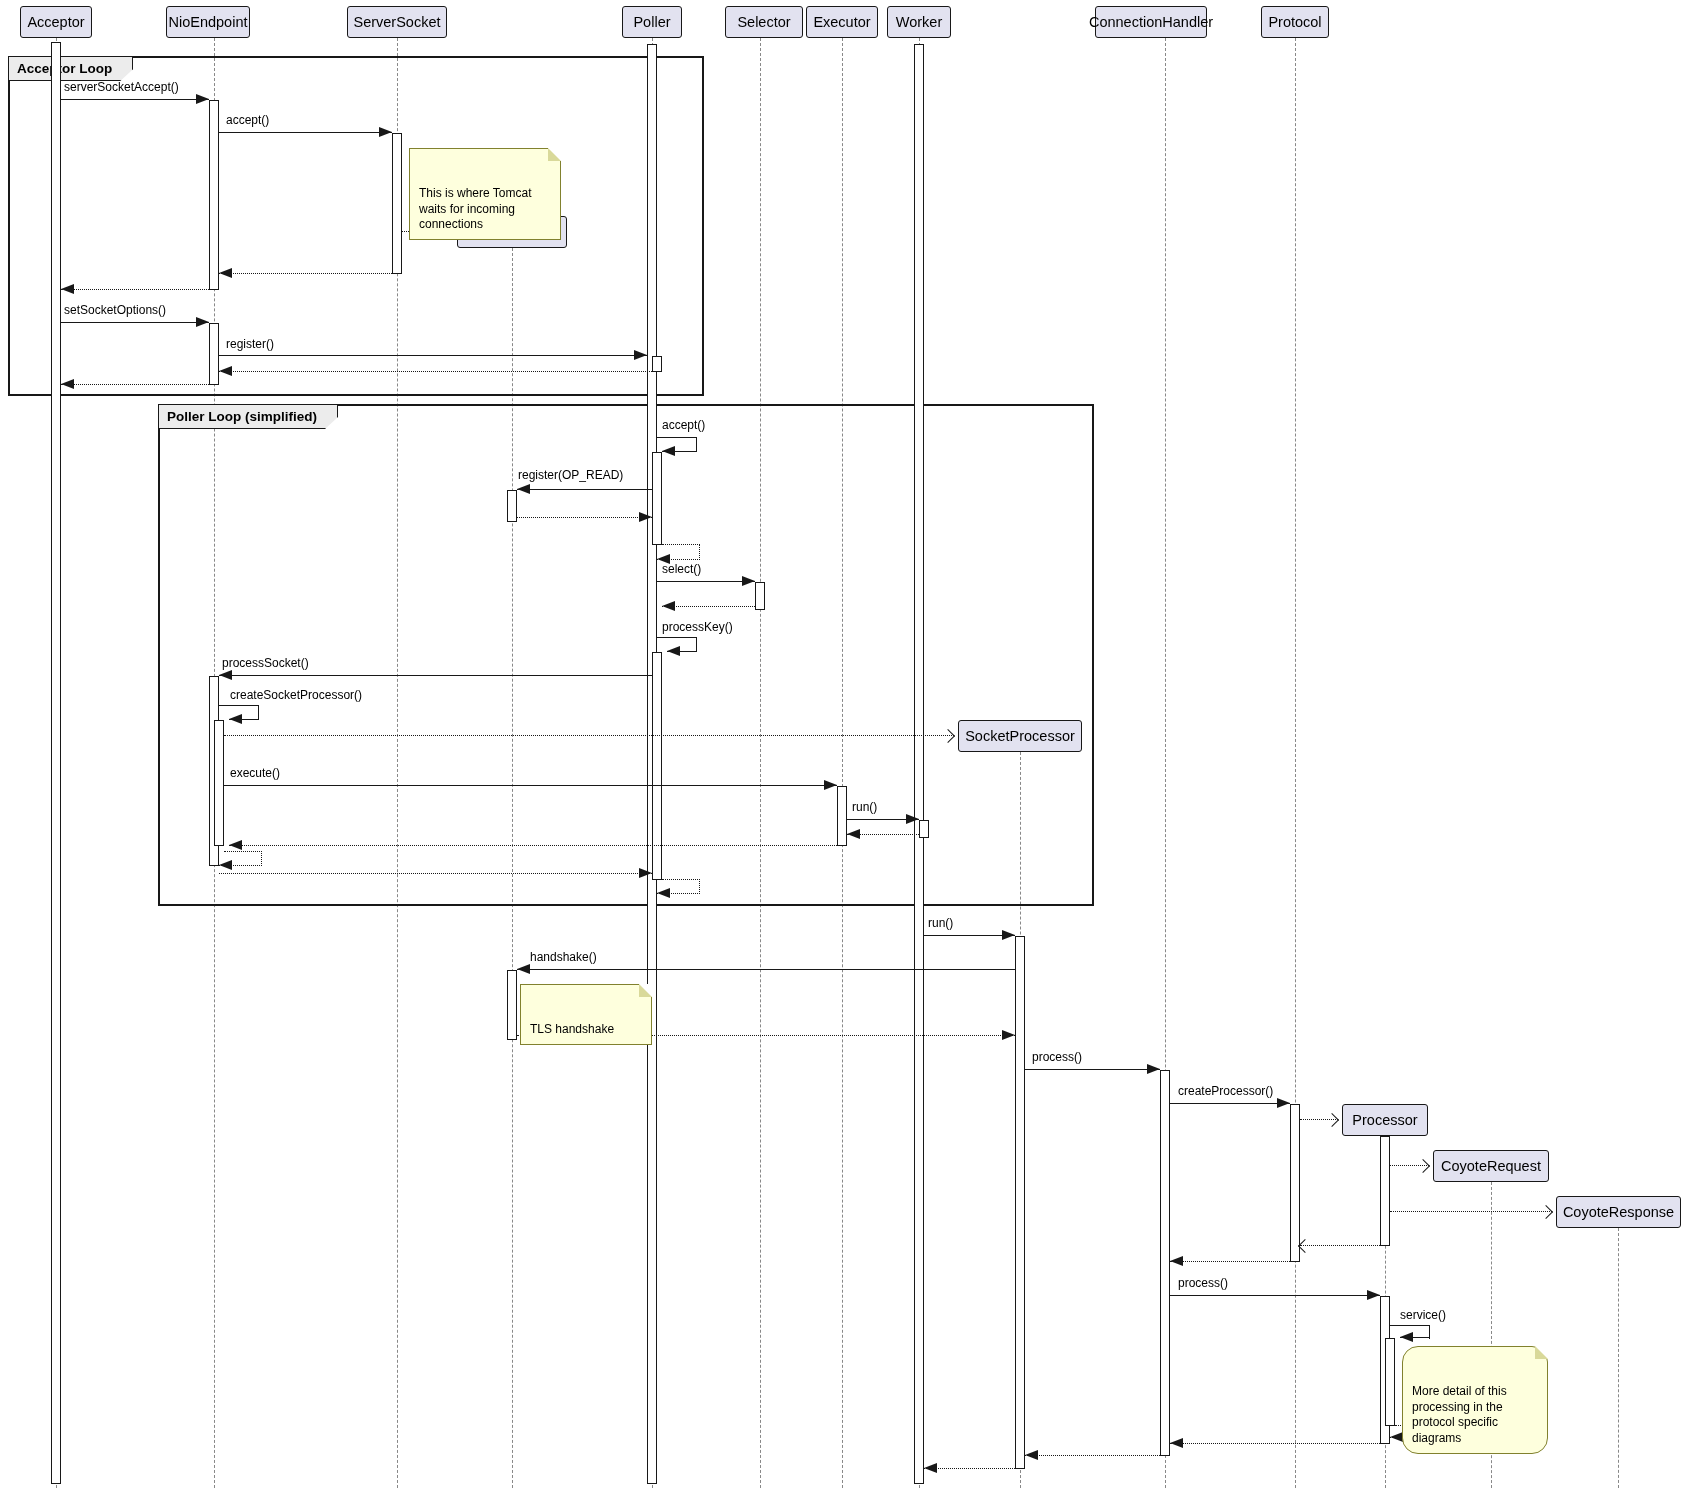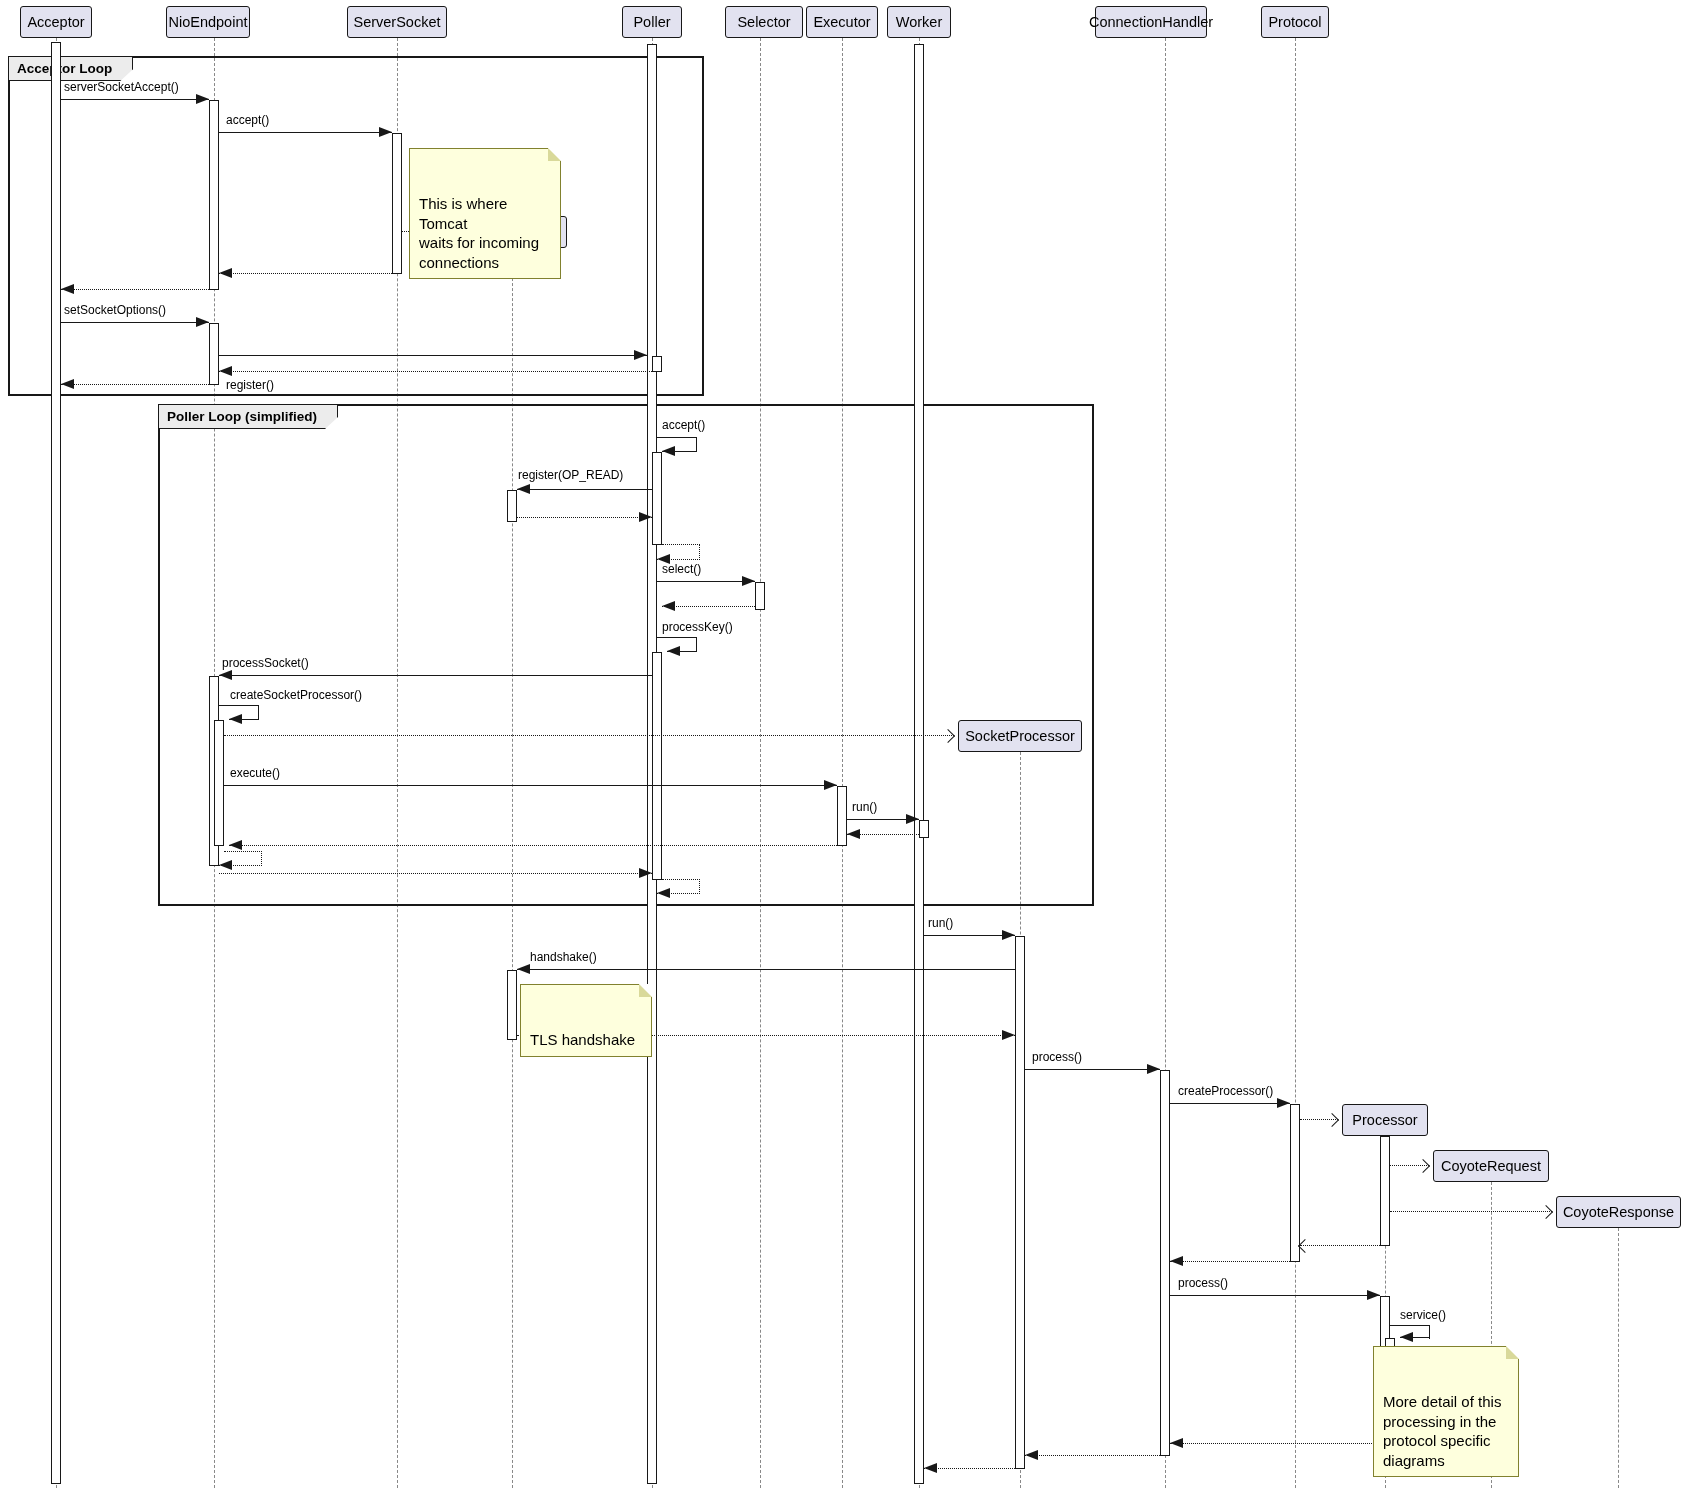--- a/index.html
+++ b/index.html
@@ -20,21 +20,21 @@
           border-width:5.5px 0 5.5px 13px;border-color:transparent transparent transparent #181818;}
   .head-l{position:absolute;width:0;height:0;border-style:solid;z-index:6;
           border-width:5.5px 13px 5.5px 0;border-color:transparent #181818 transparent transparent;}
   .open-r{position:absolute;width:9px;height:9px;border-top:1.5px solid #181818;
           border-right:1.5px solid #181818;transform:rotate(45deg);z-index:6;}
   .open-l{position:absolute;width:9px;height:9px;border-top:1.5px solid #181818;
           border-right:1.5px solid #181818;transform:rotate(-135deg);z-index:6;}
   .lbl{position:absolute;font-size:12px;white-space:nowrap;z-index:7;}
   .pbox{position:absolute;height:32px;background:#E2E2F0;border:1px solid #181818;border-radius:3px;
         display:flex;align-items:center;justify-content:center;font-size:14.5px;box-sizing:border-box;z-index:8;}
-  .note{position:absolute;background:#FEFFDD;border:1px solid #81812e;padding:6px 9px;font-size:15px;
+  .note{position:absolute;background:#FEFFDD;border:1px solid #81812e;padding:6px 9px;font-size:12px;
         white-space:pre-line;line-height:1.3;z-index:9;}
   .fold{position:absolute;top:-1px;right:-1px;width:0;height:0;
         border-top:13px solid #fff;border-left:13px solid #d9d99a;z-index:10;}
 </style>
 </head>
 <body>
 
 <div id="canvas">
 
   <div class="lifeline" style="left:55.5px;top:38px;height:1450px;"></div>
@@ -100,21 +100,21 @@
   </div>
 
   <div>
     <span class="lbl" style="left:64px;top:303px;">setSocketOptions()</span>
     <div class="line" style="left:61px;top:322px;width:148px;"></div>
     <div class="head-r" style="left:196px;top:317px;"></div>
   </div>
   <div class="act" style="left:209px;top:323px;height:62px;"></div>
 
   <div>
-    <span class="lbl" style="left:226px;top:337px;margin-top:41px;">register()</span>
+    <span class="lbl" style="left:226px;top:337px;">register()</span>
     <div class="line" style="left:219px;top:355px;width:428px;"></div>
     <div class="head-r" style="left:634px;top:350px;"></div>
   </div>
   <div class="act sm" style="left:652px;top:356px;height:16px;"></div>
   <div>
     <div class="line ret" style="left:219px;top:371px;width:433px;"></div>
     <div class="head-l" style="left:219px;top:366px;"></div>
   </div>
   <div>
     <div class="line ret" style="left:61px;top:384px;width:148px;"></div>
@@ -315,21 +315,21 @@
 
   <div>
     <span class="lbl" style="left:1400px;top:1308px;">service()</span>
     <div class="line" style="left:1390px;top:1325px;width:40px;"></div>
     <div class="vline" style="left:1428.5px;top:1325px;height:14px;"></div>
     <div class="line" style="left:1400px;top:1337px;width:30px;"></div>
     <div class="head-l" style="left:1400px;top:1332px;"></div>
   </div>
   <div class="act sm" style="left:1385px;top:1338px;height:88px;"></div>
 
-  <div class="note" style="left:1373px;top:1346px;width:126px;">
+  <div class="note" style="left:1402px;top:1346px;width:126px;border-radius:16px;">
     <div class="fold"></div>
     <span>More detail of this
 processing in the
 protocol specific
 diagrams</span>
   </div>
 
   <div>
     <div class="line ret" style="left:1395px;top:1425px;width:36px;"></div>
     <div class="vline ret" style="left:1429.5px;top:1425px;height:14px;"></div>

